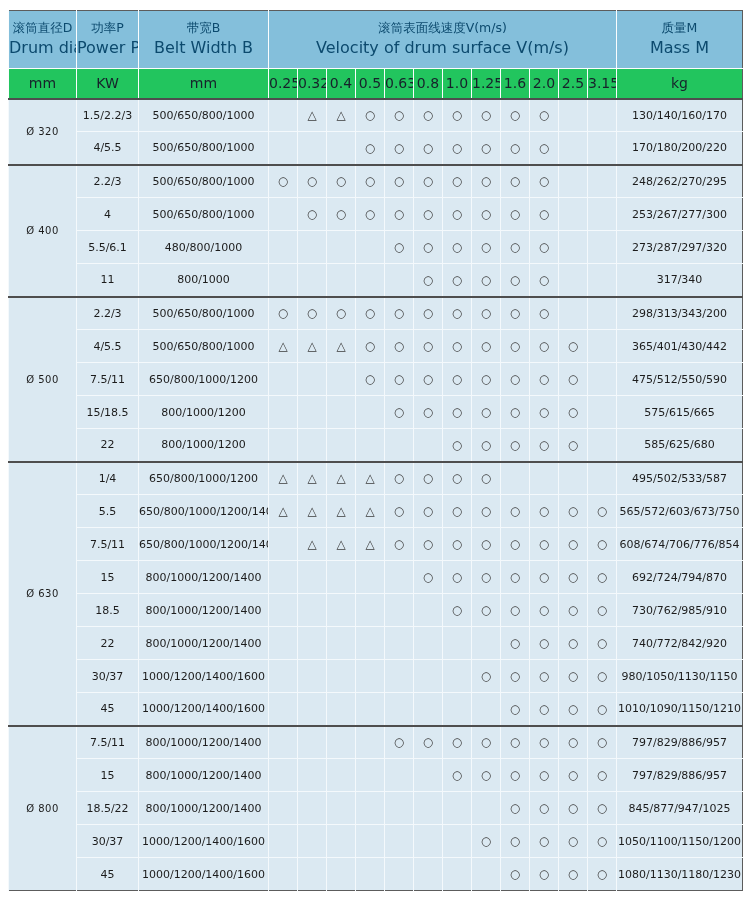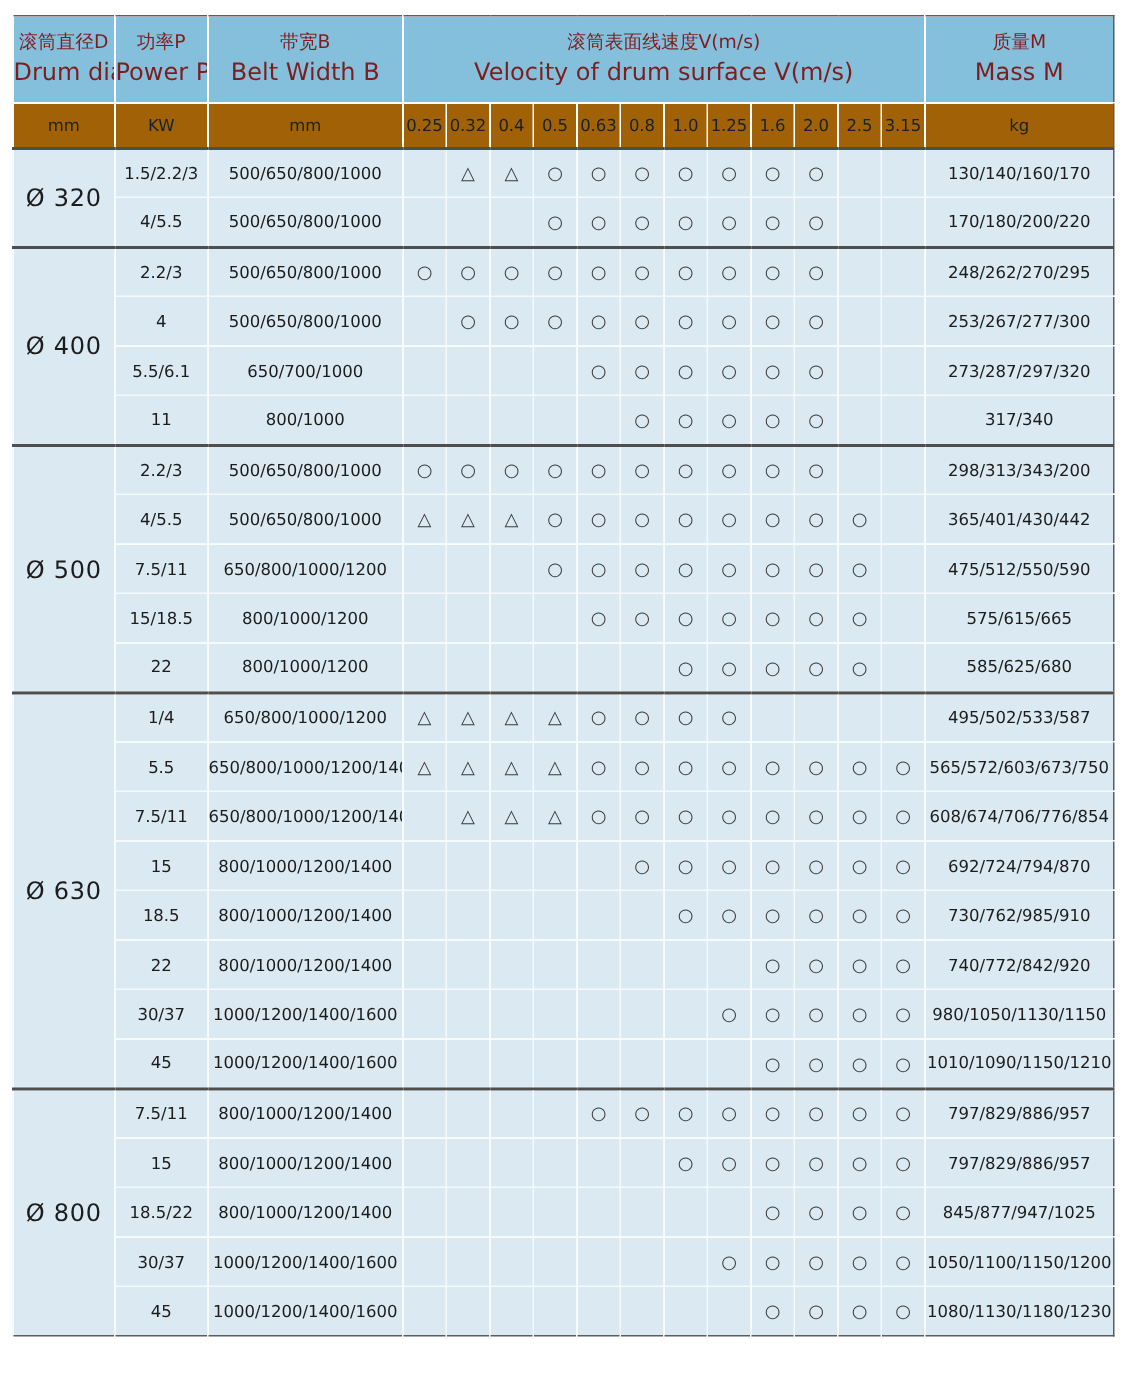--- a/index.html
+++ b/index.html
@@ -26,44 +26,44 @@
     overflow:hidden;
     white-space:nowrap;
   }
   
   .head-main th {
     background:#84bfdb;
     height:58px;
     font-weight:400;
     border-left:1px solid #fbfdfe;
     border-bottom:1px solid #fbfdfe;
-    color:#7f1d1d;
+    color:#0c4a6e;
   }
   .head-main .zh { font-size:12.5px; line-height:1.35; }
   .head-main .en { font-size:16px; line-height:1.35; }
   
   .head-units th {
-    background:#a16207;
+    background:#22c55e;
     height:30px;
-    font-size:11px;
+    font-size:14px;
     font-weight:400;
     border-left:1px solid #fbfdfe;
     border-bottom:2px solid #4e4e4e;
     color:#17222b;
   }
   
   tbody td {
     background:#dbe9f2;
     height:33px;
     font-size:11px;
     border-left:1px solid #f4f9fc;
     border-top:1px solid #f4f9fc;
   }
   tbody tr.group-start td { border-top:2px solid #4e4e4e; }
-  td.diameter-cell { font-size:16px; letter-spacing:0.5px; }
+  td.diameter-cell { font-size:10px; letter-spacing:0.5px; }
   td.mark-cell { font-size:12px; color:#3a3a3a; }
   td.mass-cell, td.belt-cell, td.power-cell { font-size:11px; }
 </style>
 </head>
 <body>
 
 <div class="page">
   <table class="spec">
     <colgroup>
       <col style="width:68px">
@@ -192,21 +192,21 @@
           <td class="mark-cell">○</td>
           <td class="mark-cell">○</td>
           <td class="mark-cell">○</td>
           <td class="mark-cell">○</td>
           <td class="mark-cell"></td>
           <td class="mark-cell"></td>
           <td class="mass-cell">253/267/277/300</td>
         </tr>
         <tr>
           <td class="power-cell">5.5/6.1</td>
-          <td class="belt-cell">650/700/1000</td>
+          <td class="belt-cell">480/800/1000</td>
           <td class="mark-cell"></td>
           <td class="mark-cell"></td>
           <td class="mark-cell"></td>
           <td class="mark-cell"></td>
           <td class="mark-cell">○</td>
           <td class="mark-cell">○</td>
           <td class="mark-cell">○</td>
           <td class="mark-cell">○</td>
           <td class="mark-cell">○</td>
           <td class="mark-cell">○</td>

